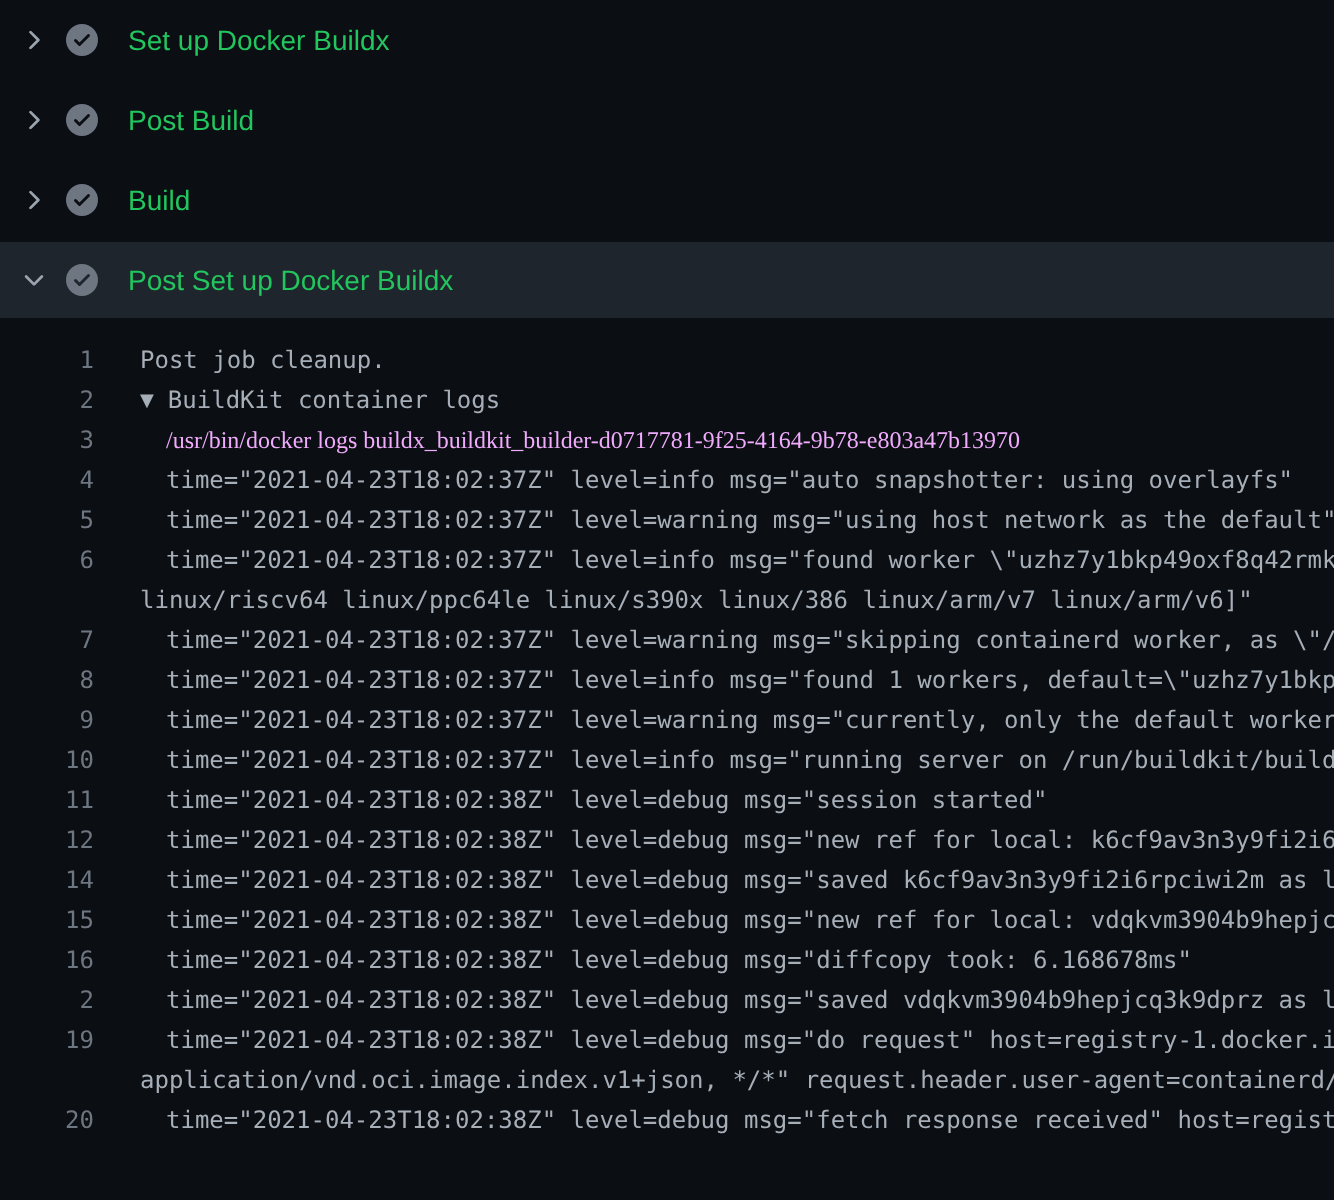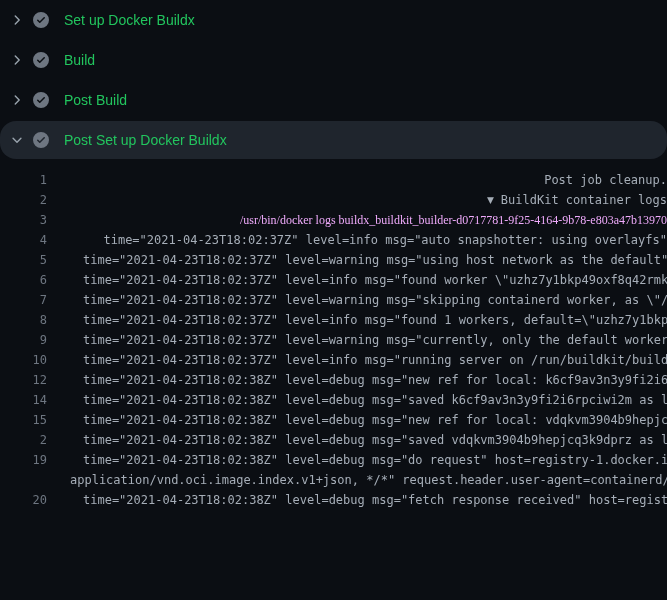--- a/index.html
+++ b/index.html
@@ -15,21 +15,21 @@
   .step {
     height: 40px;
     display: flex; align-items: center;
     padding-left: 10px; padding-right: 12px;
     cursor: pointer;
     box-sizing: border-box;
   }
   .step.expanded {
     height: 38px; margin: 1px 0;
     background: #1f252d;
-    border-radius: 16px;
+    border-radius: 0;
   }
   .chev {
     width: 14px; height: 14px; flex: 0 0 14px;
     margin-right: 9px;
     color: #9aa4ae;
     display: flex; align-items: center; justify-content: center;
   }
   .chev svg { width: 14px; height: 14px; display: block; }
   .check {
     width: 16px; height: 16px; flex: 0 0 16px;
@@ -57,21 +57,20 @@
     flex: 0 0 47px; width: 47px;
     text-align: right;
     color: #6e7681;
     user-select: none;
   }
   .txt {
     flex: 1 1 auto;
     margin-left: 23px;
     overflow: hidden;
     white-space: pre;
-    text-align: right;
   }
   .log-row.indent .txt { padding-left: 13px; }
   .log-row.command .txt { color: #f0abfc; font-family: Liberation Serif, serif; }
   .tri {
     display: inline-block;
     font-size: 9px;
     margin-right: 7px;
     position: relative; top: -1px;
     color: #a6aeb8;
     font-family: "DejaVu Sans", sans-serif;
@@ -100,35 +99,35 @@
     <span class="chev">
       <svg viewBox="0 0 16 16">
           <path d="M6 3.5 L10.5 8 L6 12.5" fill="none" stroke="currentColor" stroke-width="1.6" stroke-linecap="round" stroke-linejoin="round"></path>
         </svg>
     </span>
     <span class="check">
       <svg viewBox="0 0 16 16">
           <path fill="#6e7681" fill-rule="evenodd" d="M8 16A8 8 0 1 1 8 0a8 8 0 0 1 0 16Zm3.78-9.72a.75.75 0 0 0-1.06-1.06L6.75 9.19 5.28 7.72a.75.75 0 0 0-1.06 1.06l2 2a.75.75 0 0 0 1.06 0l4.5-4.5Z"></path>
         </svg>
     </span>
-    <span class="step-label">Build</span>
+    <span class="step-label">Post Build</span>
   </div>
 
   <div class="step">
     <span class="chev">
       <svg viewBox="0 0 16 16">
           <path d="M6 3.5 L10.5 8 L6 12.5" fill="none" stroke="currentColor" stroke-width="1.6" stroke-linecap="round" stroke-linejoin="round"></path>
         </svg>
     </span>
     <span class="check">
       <svg viewBox="0 0 16 16">
           <path fill="#6e7681" fill-rule="evenodd" d="M8 16A8 8 0 1 1 8 0a8 8 0 0 1 0 16Zm3.78-9.72a.75.75 0 0 0-1.06-1.06L6.75 9.19 5.28 7.72a.75.75 0 0 0-1.06 1.06l2 2a.75.75 0 0 0 1.06 0l4.5-4.5Z"></path>
         </svg>
     </span>
-    <span class="step-label">Post Build</span>
+    <span class="step-label">Build</span>
   </div>
 
   <div class="step expanded">
     <span class="chev">
       <svg viewBox="0 0 16 16">
           <path d="M3.5 6 L8 10.5 L12.5 6" fill="none" stroke="currentColor" stroke-width="1.6" stroke-linecap="round" stroke-linejoin="round"></path>
         </svg>
     </span>
     <span class="check">
       <svg viewBox="0 0 16 16">
@@ -140,24 +139,27 @@
 
 </div>
 
 <div class="log">
     <div class="log-row"><span class="num">1</span><span class="txt">Post job cleanup.</span></div>
     <div class="log-row"><span class="num">2</span><span class="txt"><span class="tri">▼</span>BuildKit container logs</span></div>
     <div class="log-row indent command"><span class="num">3</span><span class="txt">/usr/bin/docker logs buildx_buildkit_builder-d0717781-9f25-4164-9b78-e803a47b13970</span></div>
     <div class="log-row indent"><span class="num">4</span><span class="txt">time="2021-04-23T18:02:37Z" level=info msg="auto snapshotter: using overlayfs"</span></div>
     <div class="log-row indent"><span class="num">5</span><span class="txt">time="2021-04-23T18:02:37Z" level=warning msg="using host network as the default"</span></div>
     <div class="log-row indent"><span class="num">6</span><span class="txt">time="2021-04-23T18:02:37Z" level=info msg="found worker \"uzhz7y1bkp49oxf8q42rmk0xj</span></div>
+    <div class="log-row"><span class="num"></span><span class="txt">linux/riscv64 linux/ppc64le linux/s390x linux/386 linux/arm/v7 linux/arm/v6]"</span></div>
     <div class="log-row indent"><span class="num">7</span><span class="txt">time="2021-04-23T18:02:37Z" level=warning msg="skipping containerd worker, as \"/run</span></div>
     <div class="log-row indent"><span class="num">8</span><span class="txt">time="2021-04-23T18:02:37Z" level=info msg="found 1 workers, default=\"uzhz7y1bkp49o</span></div>
     <div class="log-row indent"><span class="num">9</span><span class="txt">time="2021-04-23T18:02:37Z" level=warning msg="currently, only the default worker ca</span></div>
     <div class="log-row indent"><span class="num">10</span><span class="txt">time="2021-04-23T18:02:37Z" level=info msg="running server on /run/buildkit/buildkit</span></div>
+    <div class="log-row indent"><span class="num">11</span><span class="txt">time="2021-04-23T18:02:38Z" level=debug msg="session started"</span></div>
     <div class="log-row indent"><span class="num">12</span><span class="txt">time="2021-04-23T18:02:38Z" level=debug msg="new ref for local: k6cf9av3n3y9fi2i6rpc</span></div>
     <div class="log-row indent"><span class="num">14</span><span class="txt">time="2021-04-23T18:02:38Z" level=debug msg="saved k6cf9av3n3y9fi2i6rpciwi2m as loca</span></div>
     <div class="log-row indent"><span class="num">15</span><span class="txt">time="2021-04-23T18:02:38Z" level=debug msg="new ref for local: vdqkvm3904b9hepjcq3k</span></div>
+    <div class="log-row indent"><span class="num">16</span><span class="txt">time="2021-04-23T18:02:38Z" level=debug msg="diffcopy took: 6.168678ms"</span></div>
     <div class="log-row indent"><span class="num">2</span><span class="txt">time="2021-04-23T18:02:38Z" level=debug msg="saved vdqkvm3904b9hepjcq3k9dprz as loca</span></div>
     <div class="log-row indent"><span class="num">19</span><span class="txt">time="2021-04-23T18:02:38Z" level=debug msg="do request" host=registry-1.docker.io r</span></div>
     <div class="log-row"><span class="num"></span><span class="txt">application/vnd.oci.image.index.v1+json, */*" request.header.user-agent=containerd/1.4</span></div>
     <div class="log-row indent"><span class="num">20</span><span class="txt">time="2021-04-23T18:02:38Z" level=debug msg="fetch response received" host=registry-</span></div>
   </div>
 
 </body></html>

